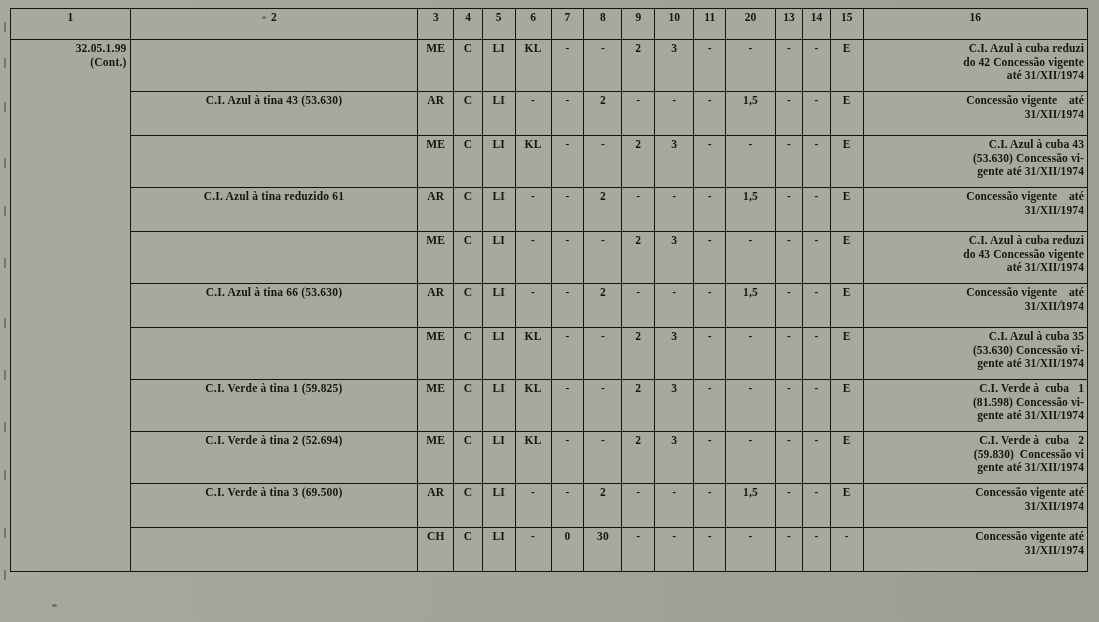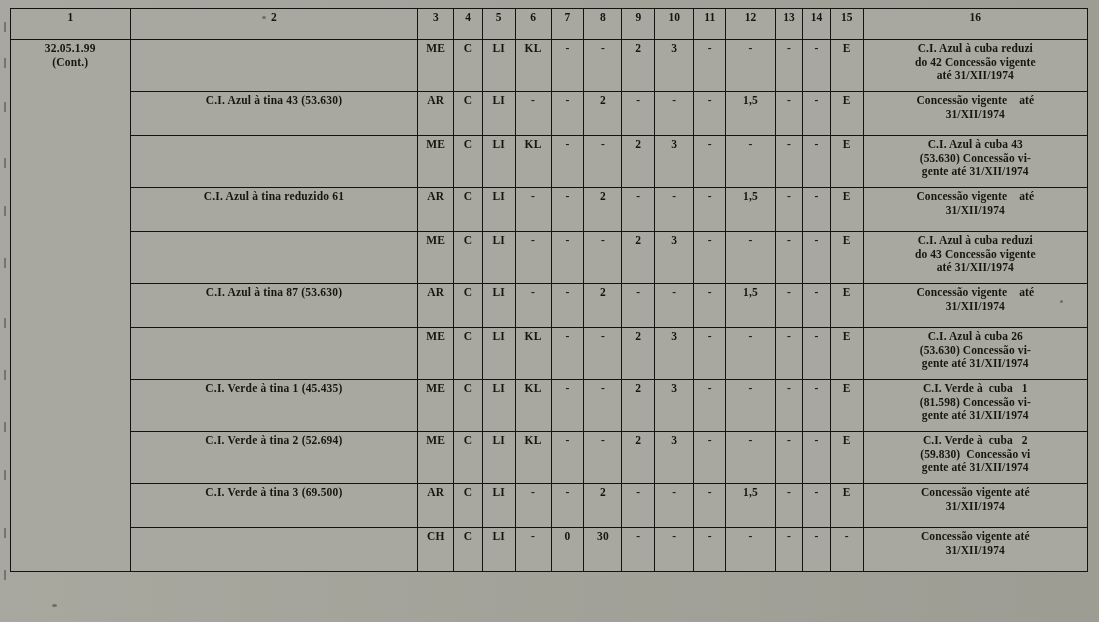--- a/index.html
+++ b/index.html
@@ -63,28 +63,28 @@
   td.desc {
     text-align: center;
     vertical-align: middle;
     font-size: 12.5px;
     padding-left: 6px;
     padding-right: 6px;
     letter-spacing: 0.2px;
     margin-left: 20px;
   }
   td.code {
-    text-align: center;
+    text-align: right;
     vertical-align: top;
     font-size: 12.5px;
     padding-left: 4px;
     letter-spacing: 0.2px;
   }
   td.obs {
-    text-align: center;
+    text-align: right;
     vertical-align: top;
     font-size: 11.5px;
     padding-left: 4px;
     padding-right: 2px;
     letter-spacing: 0.1px;
     margin-left: 45px;
   }
   td.obs .ln {
     display: block;
     white-space: pre;
@@ -164,21 +164,21 @@
         <th>2</th>
         <th>3</th>
         <th>4</th>
         <th>5</th>
         <th>6</th>
         <th>7</th>
         <th>8</th>
         <th>9</th>
         <th>10</th>
         <th>11</th>
-        <th>12</th>
+        <th>20</th>
         <th>13</th>
         <th>14</th>
         <th>15</th>
         <th>16</th>
       </tr>
     </thead>
     <tbody>
 
       <tr class="rowh">
         <td class="code" rowspan="11">
@@ -286,21 +286,21 @@
         <td class="ctr">-</td>
         <td class="ctr">E</td>
         <td class="obs">
           <span class="ln">C.I. Azul à cuba reduzi</span>
           <span class="ln">do 43 Concessão vigente</span>
           <span class="ln">até 31/XII/1974</span>
         </td>
       </tr>
 
       <tr class="rowh2">
-        <td class="desc">C.I. Azul à tina 87 (53.630)</td>
+        <td class="desc">C.I. Azul à tina 66 (53.630)</td>
         <td class="ctr">AR</td>
         <td class="ctr">C</td>
         <td class="ctr">LI</td>
         <td class="ctr">-</td>
         <td class="ctr">-</td>
         <td class="ctr">2</td>
         <td class="ctr">-</td>
         <td class="ctr">-</td>
         <td class="ctr">-</td>
         <td class="ctr">1,5</td>
@@ -322,28 +322,28 @@
         <td class="ctr">-</td>
         <td class="ctr">-</td>
         <td class="ctr">2</td>
         <td class="ctr">3</td>
         <td class="ctr">-</td>
         <td class="ctr">-</td>
         <td class="ctr">-</td>
         <td class="ctr">-</td>
         <td class="ctr">E</td>
         <td class="obs">
-          <span class="ln">C.I. Azul à cuba 26</span>
+          <span class="ln">C.I. Azul à cuba 35</span>
           <span class="ln">(53.630) Concessão vi-</span>
           <span class="ln">gente até 31/XII/1974</span>
         </td>
       </tr>
 
       <tr class="rowh">
-        <td class="desc">C.I. Verde à tina 1 (45.435)</td>
+        <td class="desc">C.I. Verde à tina 1 (59.825)</td>
         <td class="ctr">ME</td>
         <td class="ctr">C</td>
         <td class="ctr">LI</td>
         <td class="ctr">KL</td>
         <td class="ctr">-</td>
         <td class="ctr">-</td>
         <td class="ctr">2</td>
         <td class="ctr">3</td>
         <td class="ctr">-</td>
         <td class="ctr">-</td>

